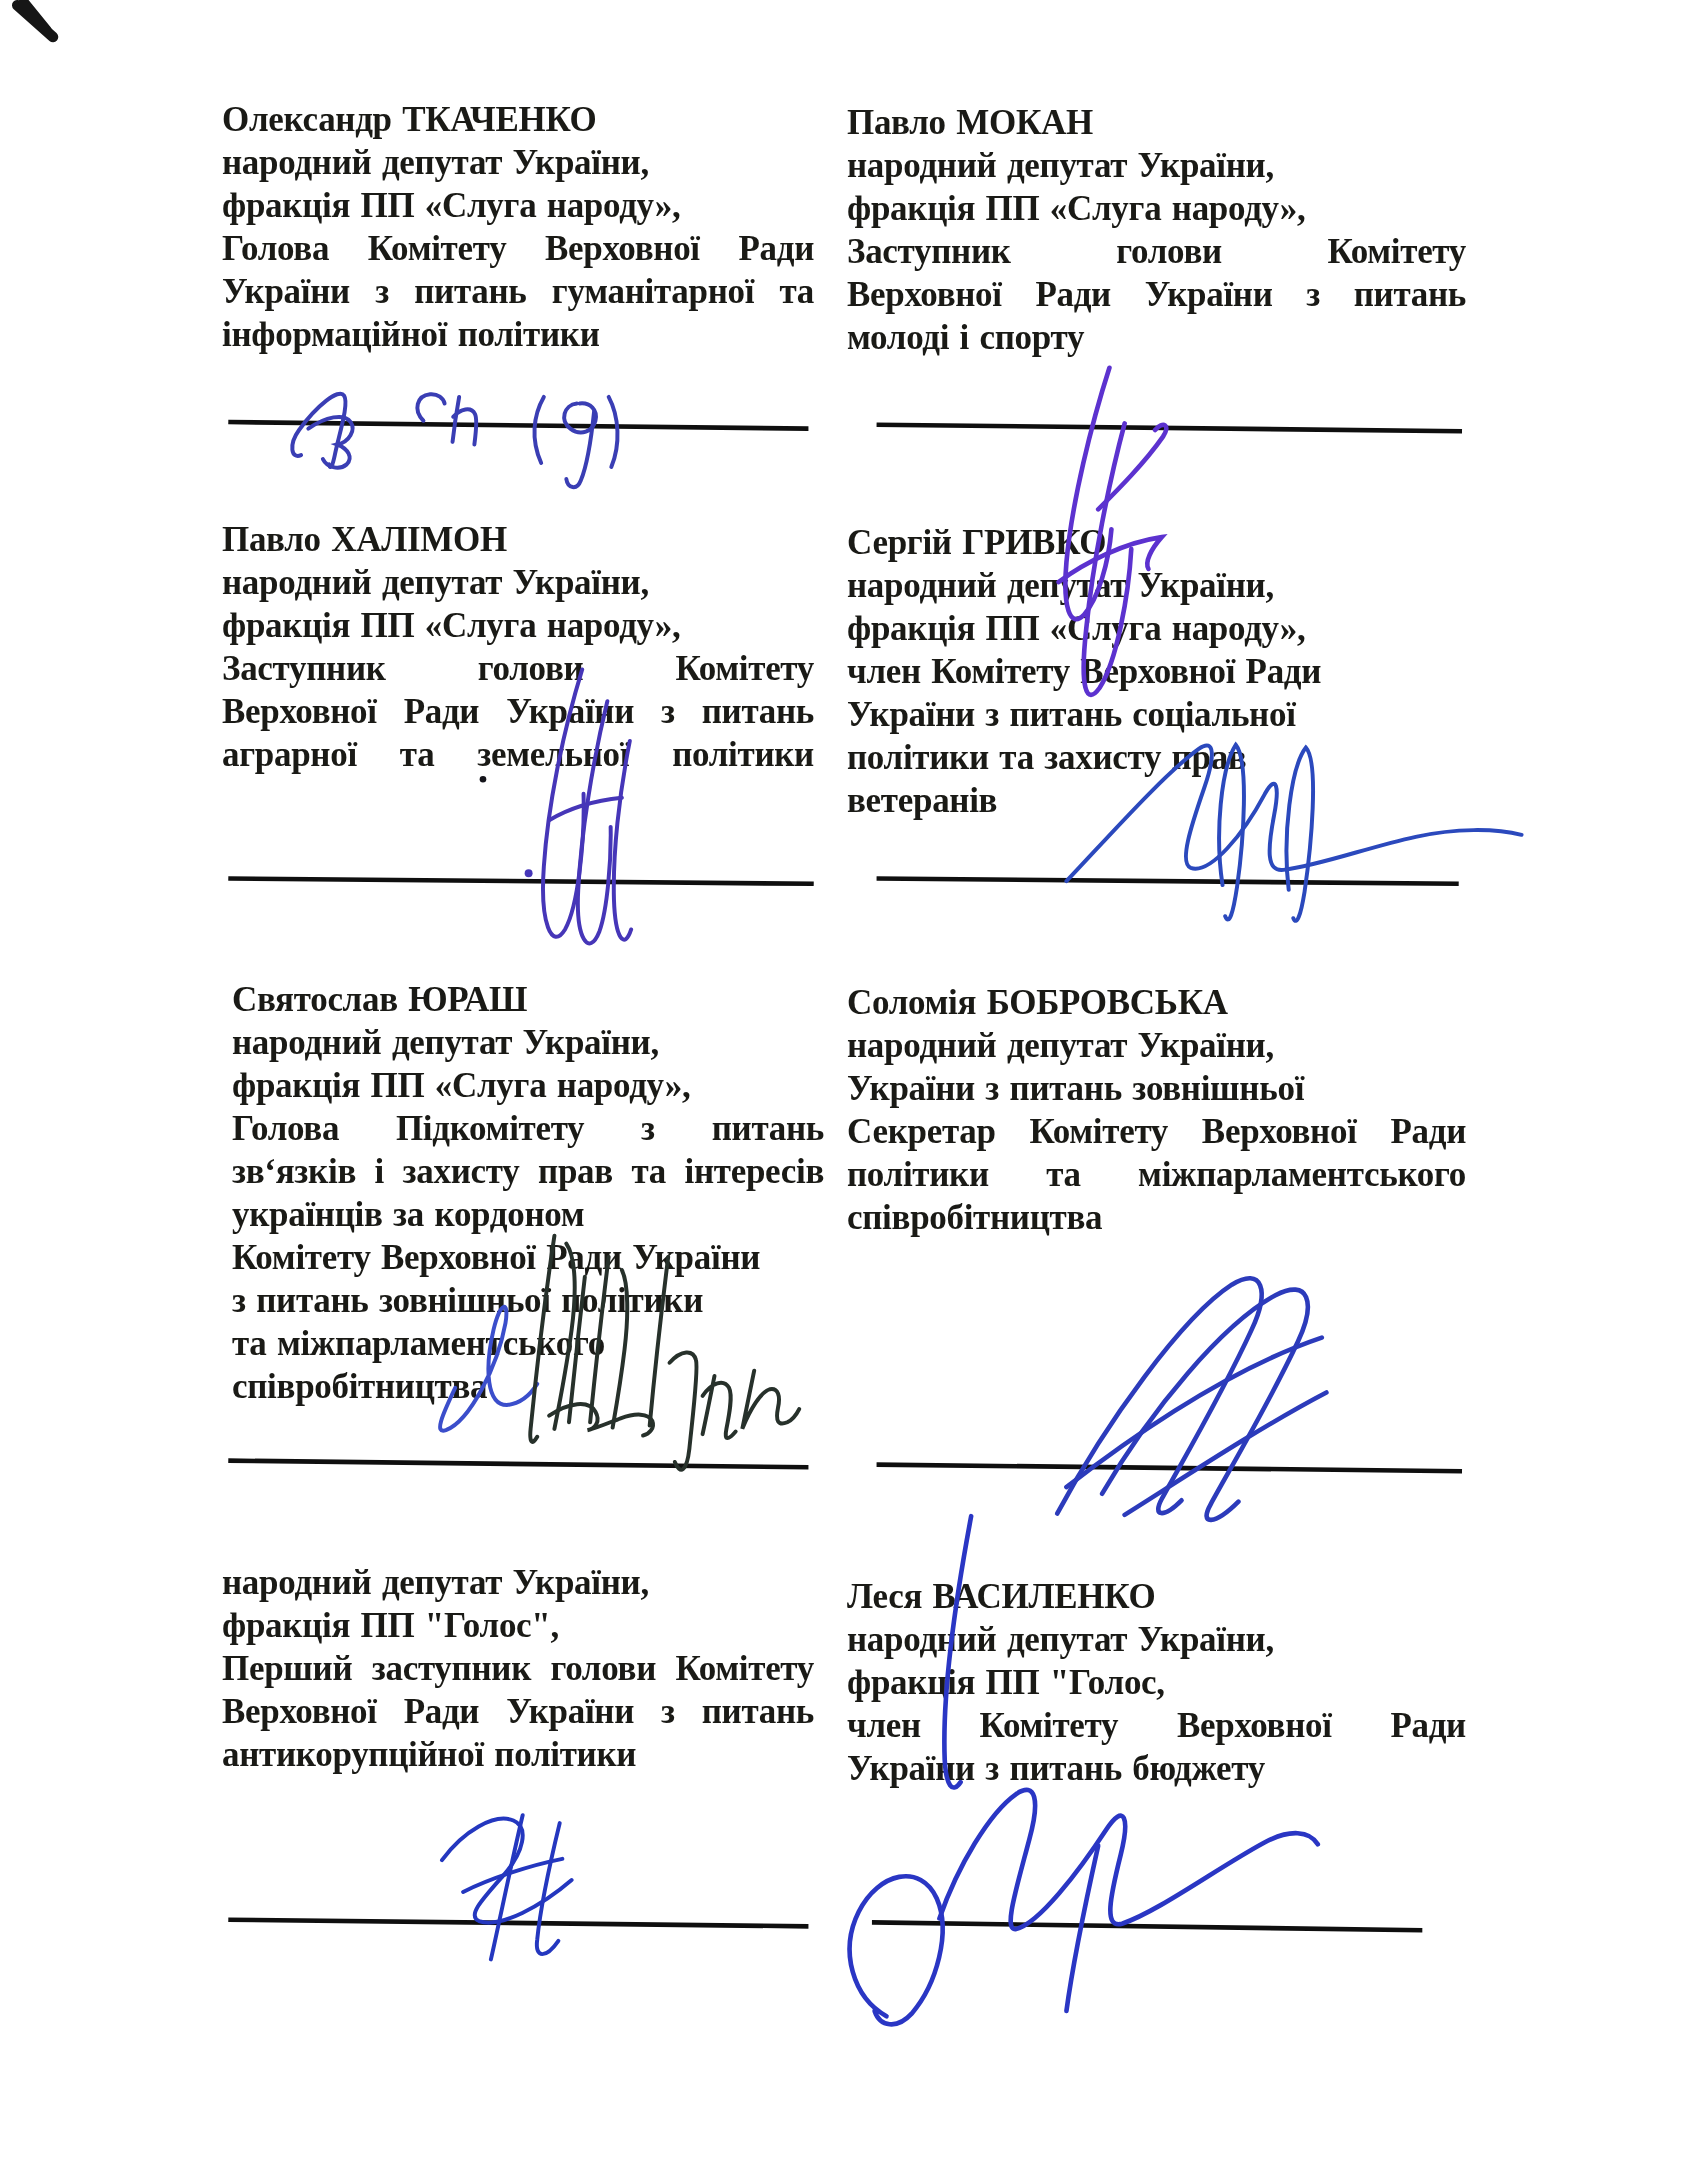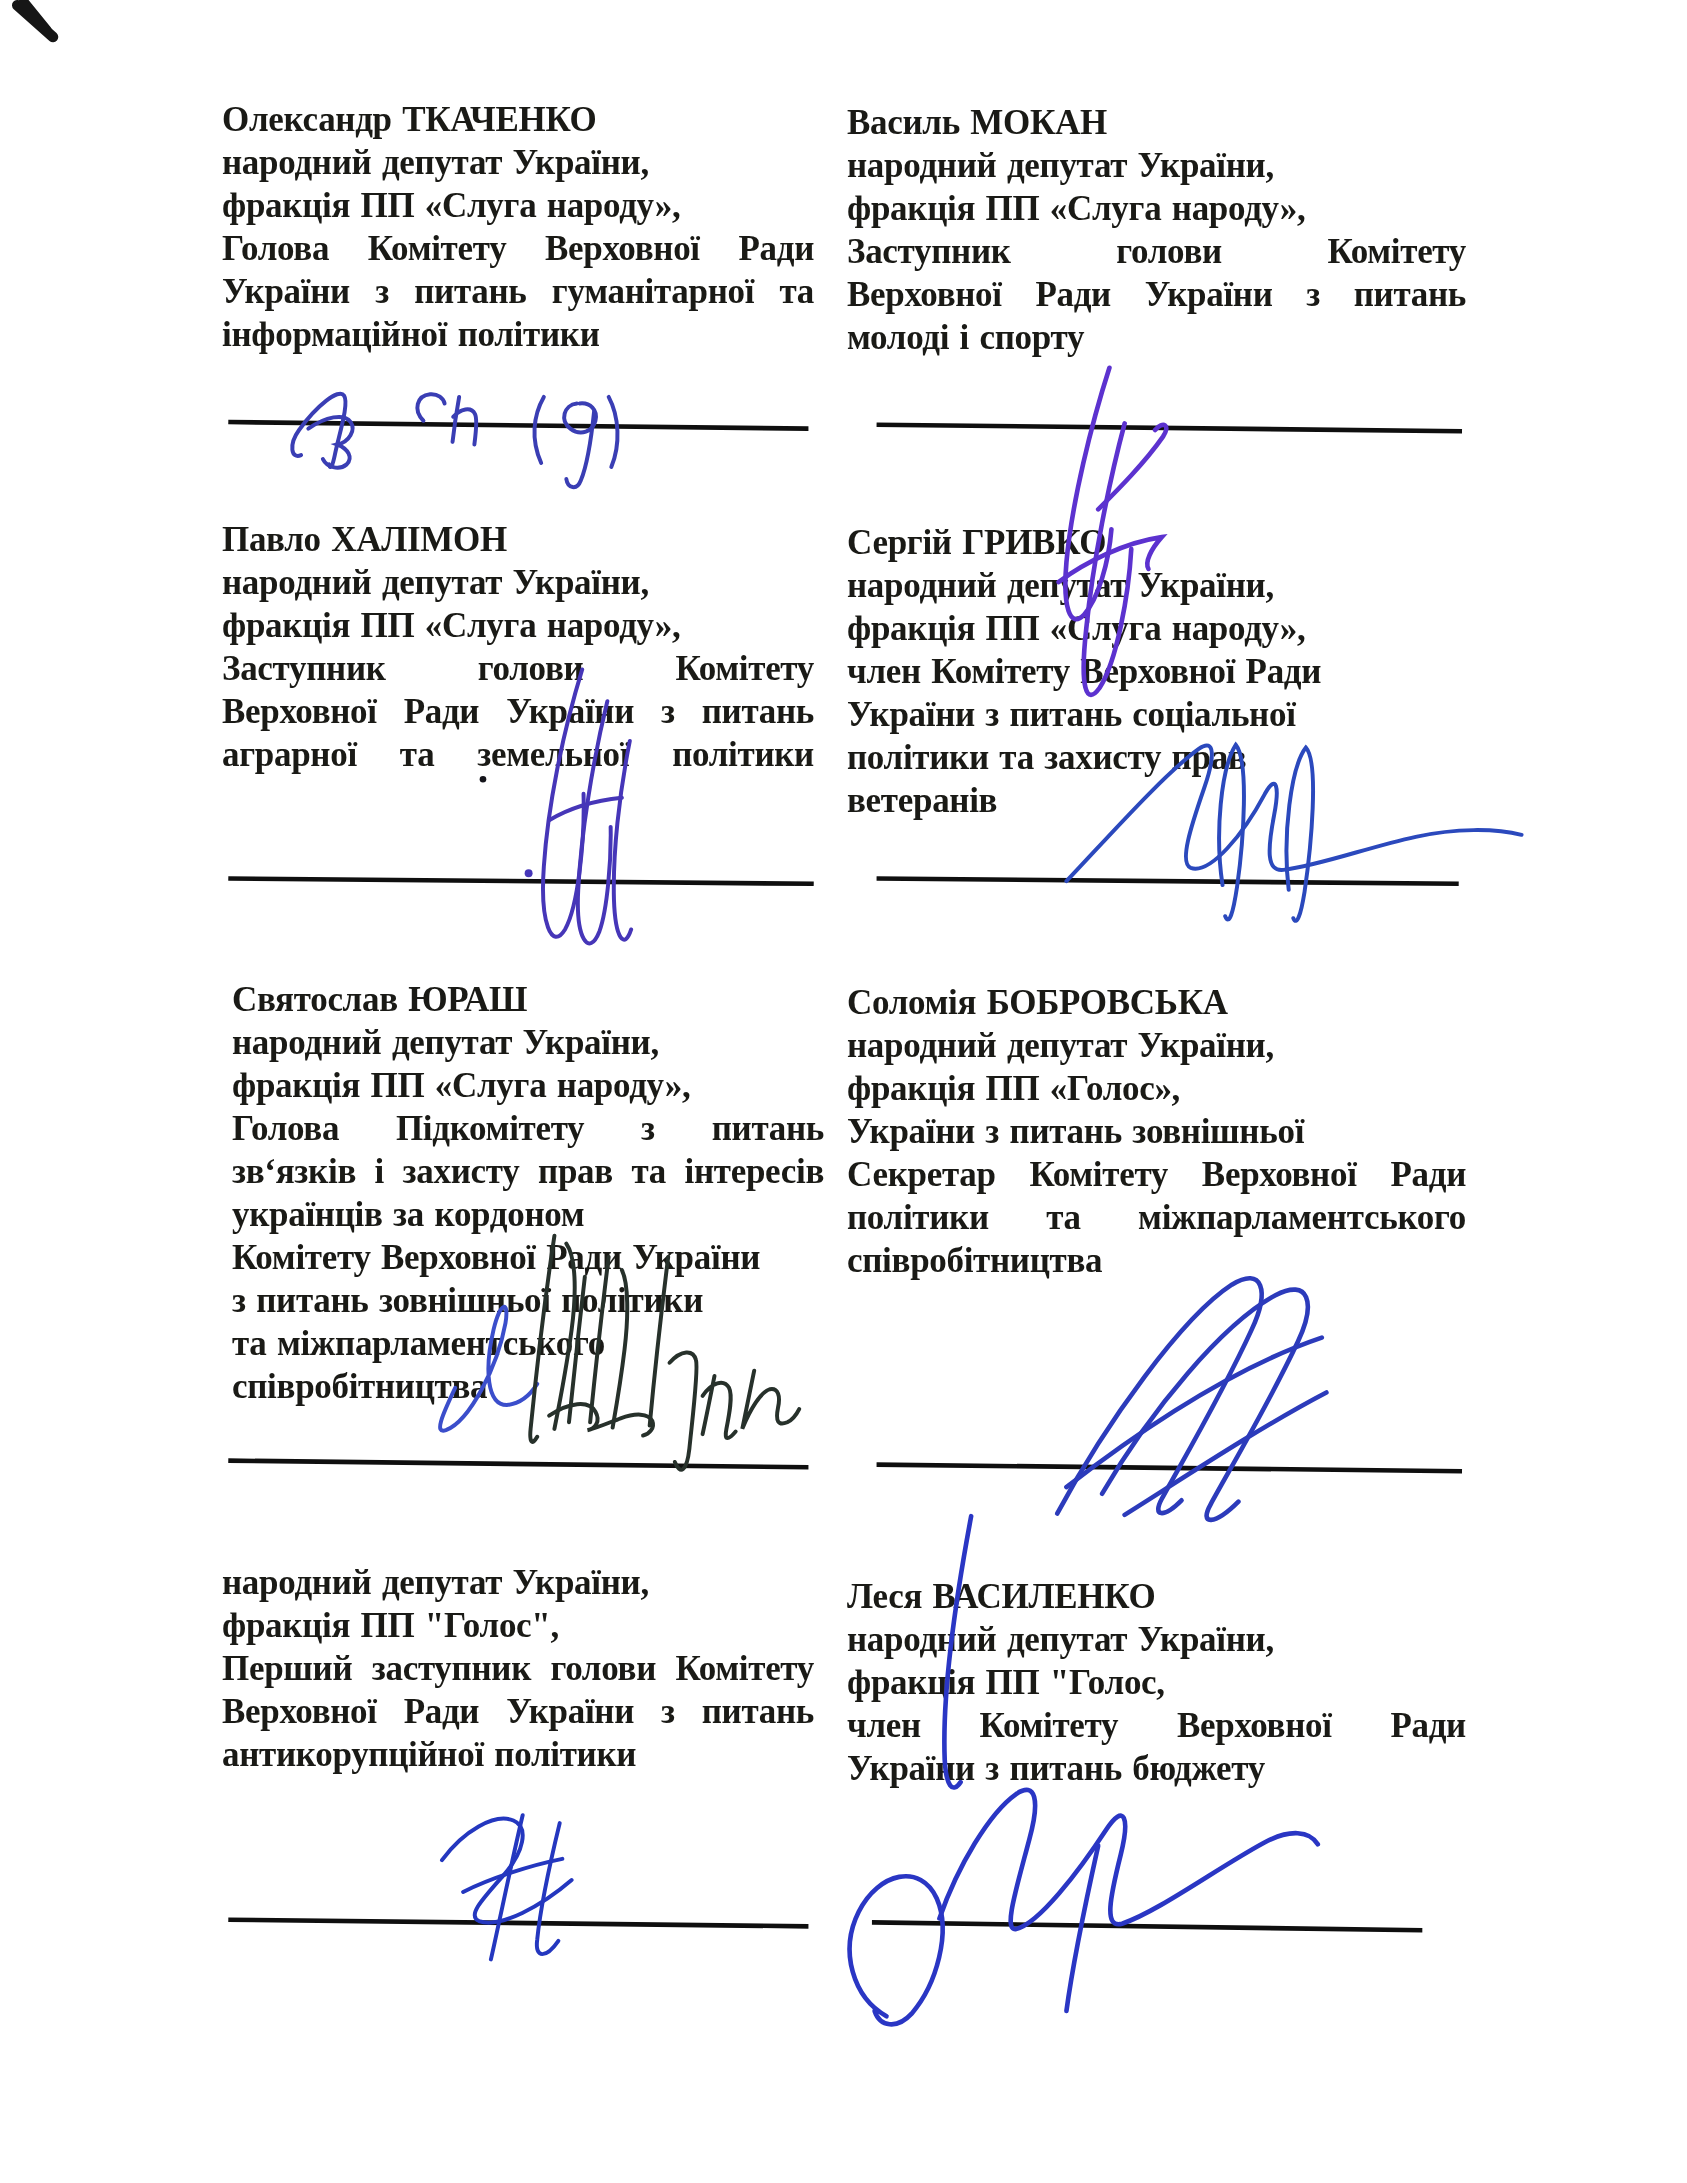--- a/index.html
+++ b/index.html
@@ -47,21 +47,21 @@
   <section class="block b1">
     <div class="name">Олександр ТКАЧЕНКО</div>
     <div class="tl">народний депутат України,</div>
     <div class="tl">фракція ПП «Слуга народу»,</div>
     <div class="tl j">Голова Комітету Верховної Ради</div>
     <div class="tl j">України з питань гуманітарної та</div>
     <div class="tl">інформаційної політики</div>
   </section>
 
   <section class="block b2">
-    <div class="name">Василь МОКАН</div>
+    <div class="name">Павло МОКАН</div>
     <div class="tl">народний депутат України,</div>
     <div class="tl">фракція ПП «Слуга народу»,</div>
     <div class="tl j">Заступник голови Комітету</div>
     <div class="tl j">Верховної Ради України з питань</div>
     <div class="tl">молоді і спорту</div>
   </section>
 
   <section class="block b3">
     <div class="name">Павло ХАЛІМОН</div>
     <div class="tl">народний депутат України,</div>
@@ -90,21 +90,20 @@
     <div class="tl">українців за кордоном</div>
     <div class="tl">Комітету Верховної Ради України</div>
     <div class="tl">з питань зовнішньої політики</div>
     <div class="tl">та міжпарламентського</div>
     <div class="tl">співробітництва</div>
   </section>
 
   <section class="block b6">
     <div class="name">Соломія БОБРОВСЬКА</div>
     <div class="tl">народний депутат України,</div>
-    <div class="tl">фракція ПП «Голос»,</div>
     <div class="tl">України з питань зовнішньої</div>
     <div class="tl j">Секретар Комітету Верховної Ради</div>
     <div class="tl j">політики та міжпарламентського</div>
     <div class="tl">співробітництва</div>
   </section>
 
   <section class="block b7">
     <div class="tl">народний депутат України,</div>
     <div class="tl">фракція ПП "Голос",</div>
     <div class="tl j">Перший заступник голови Комітету</div>

